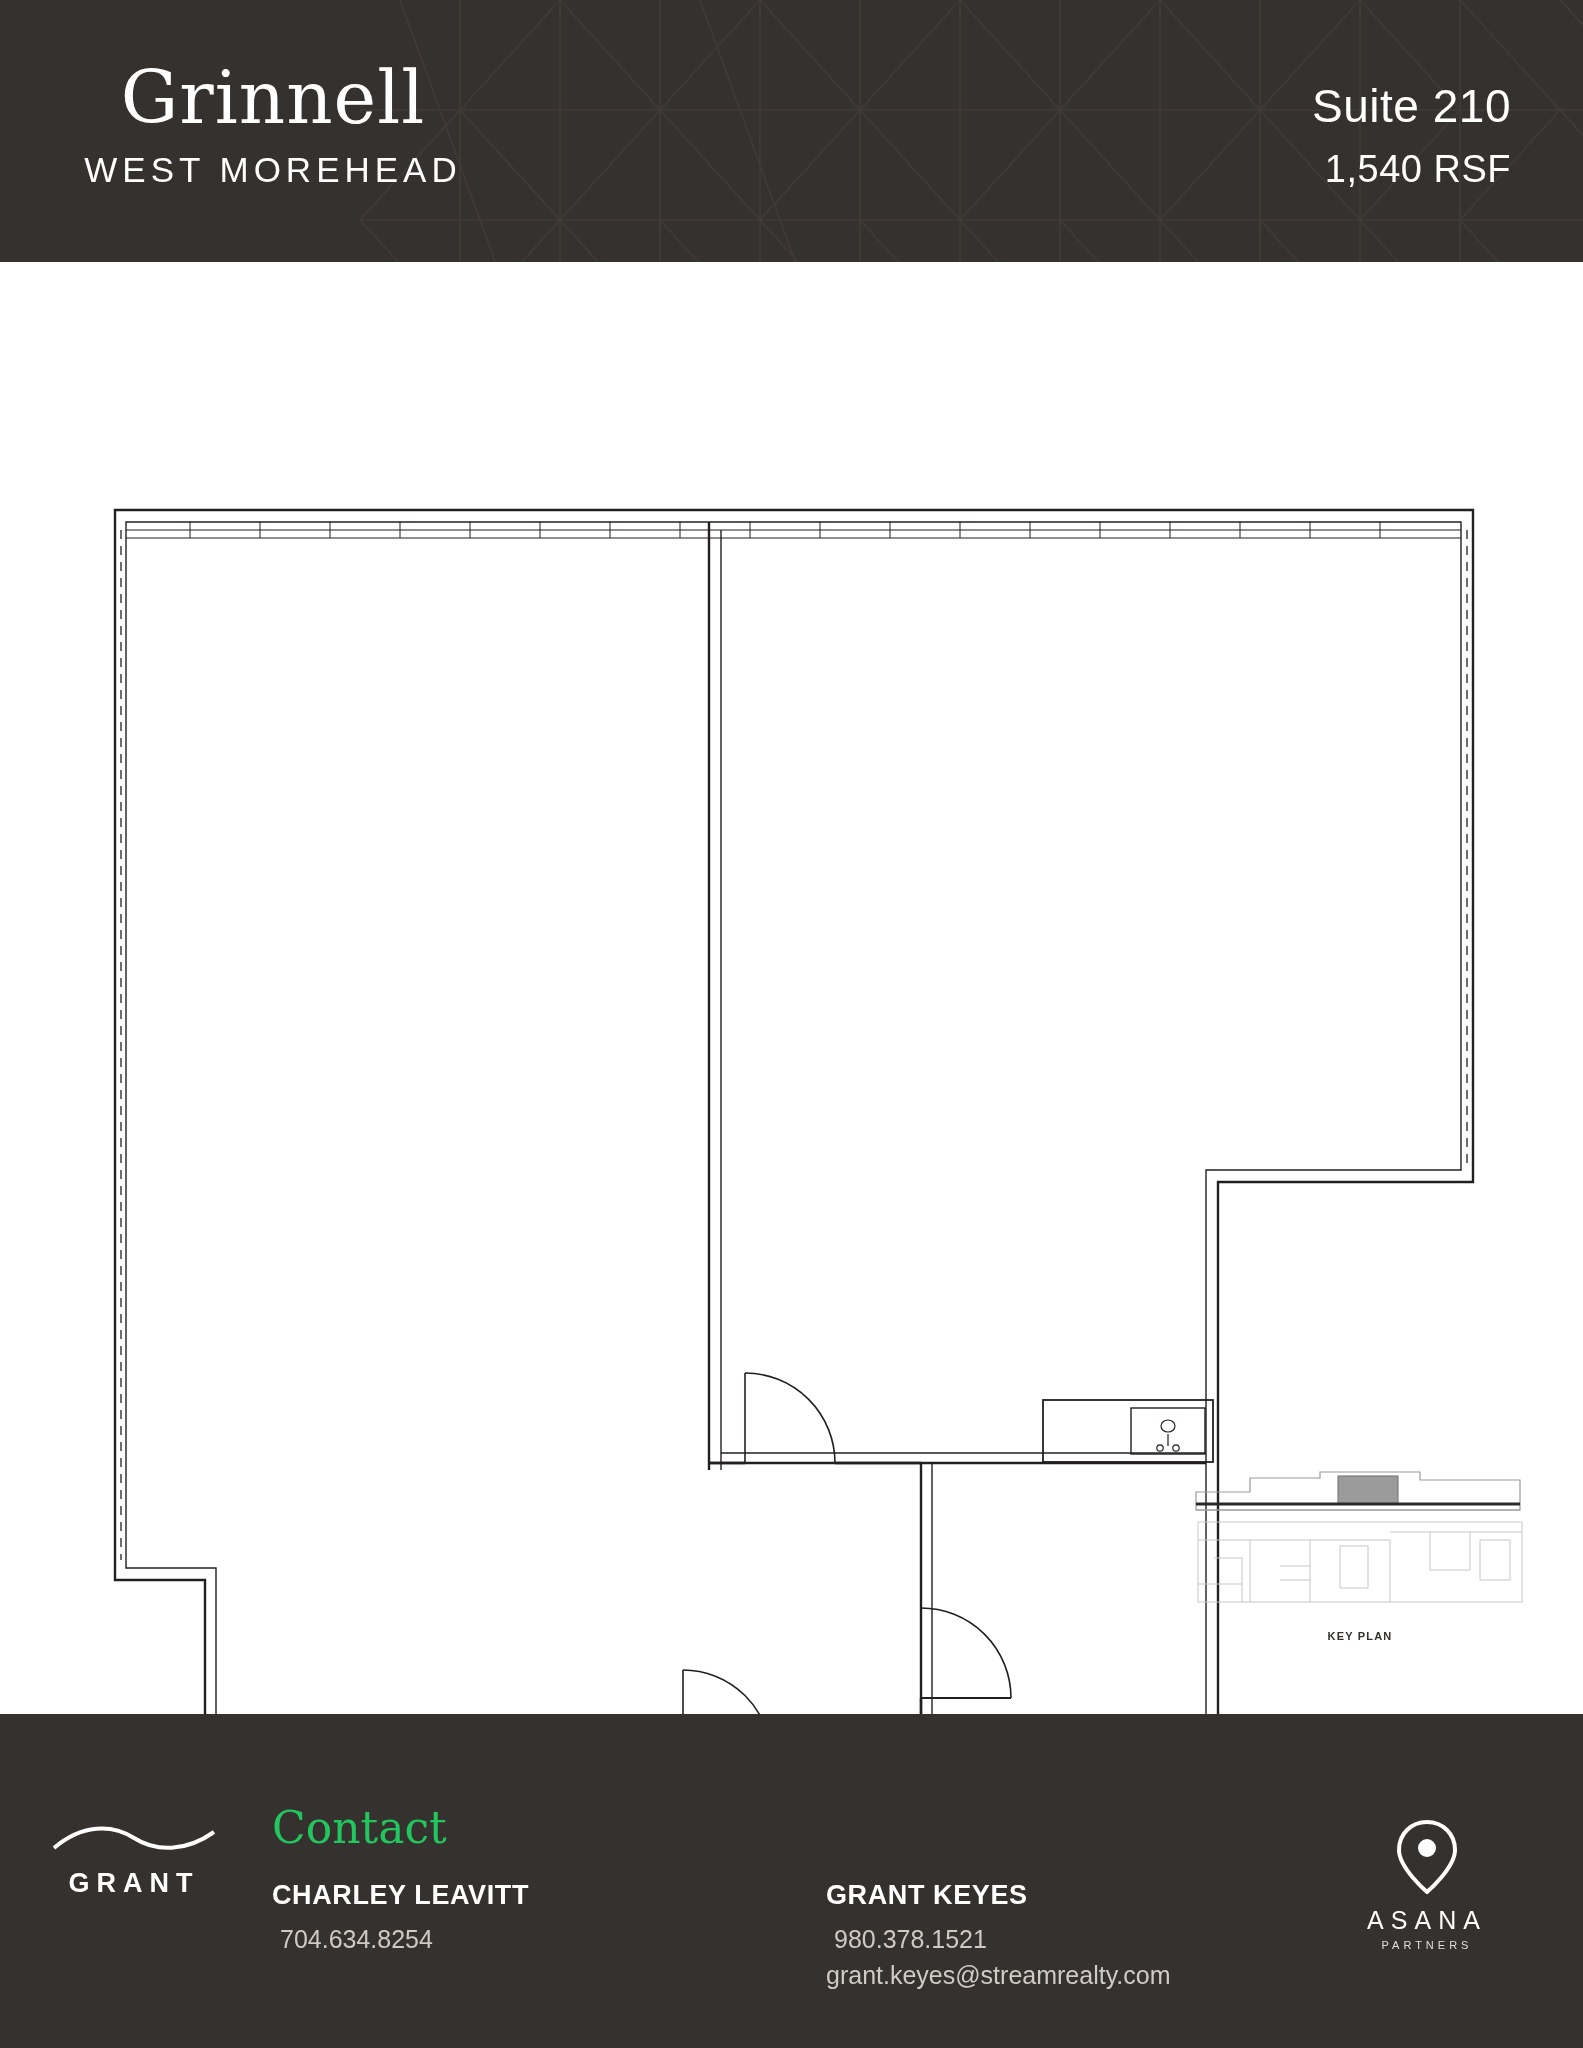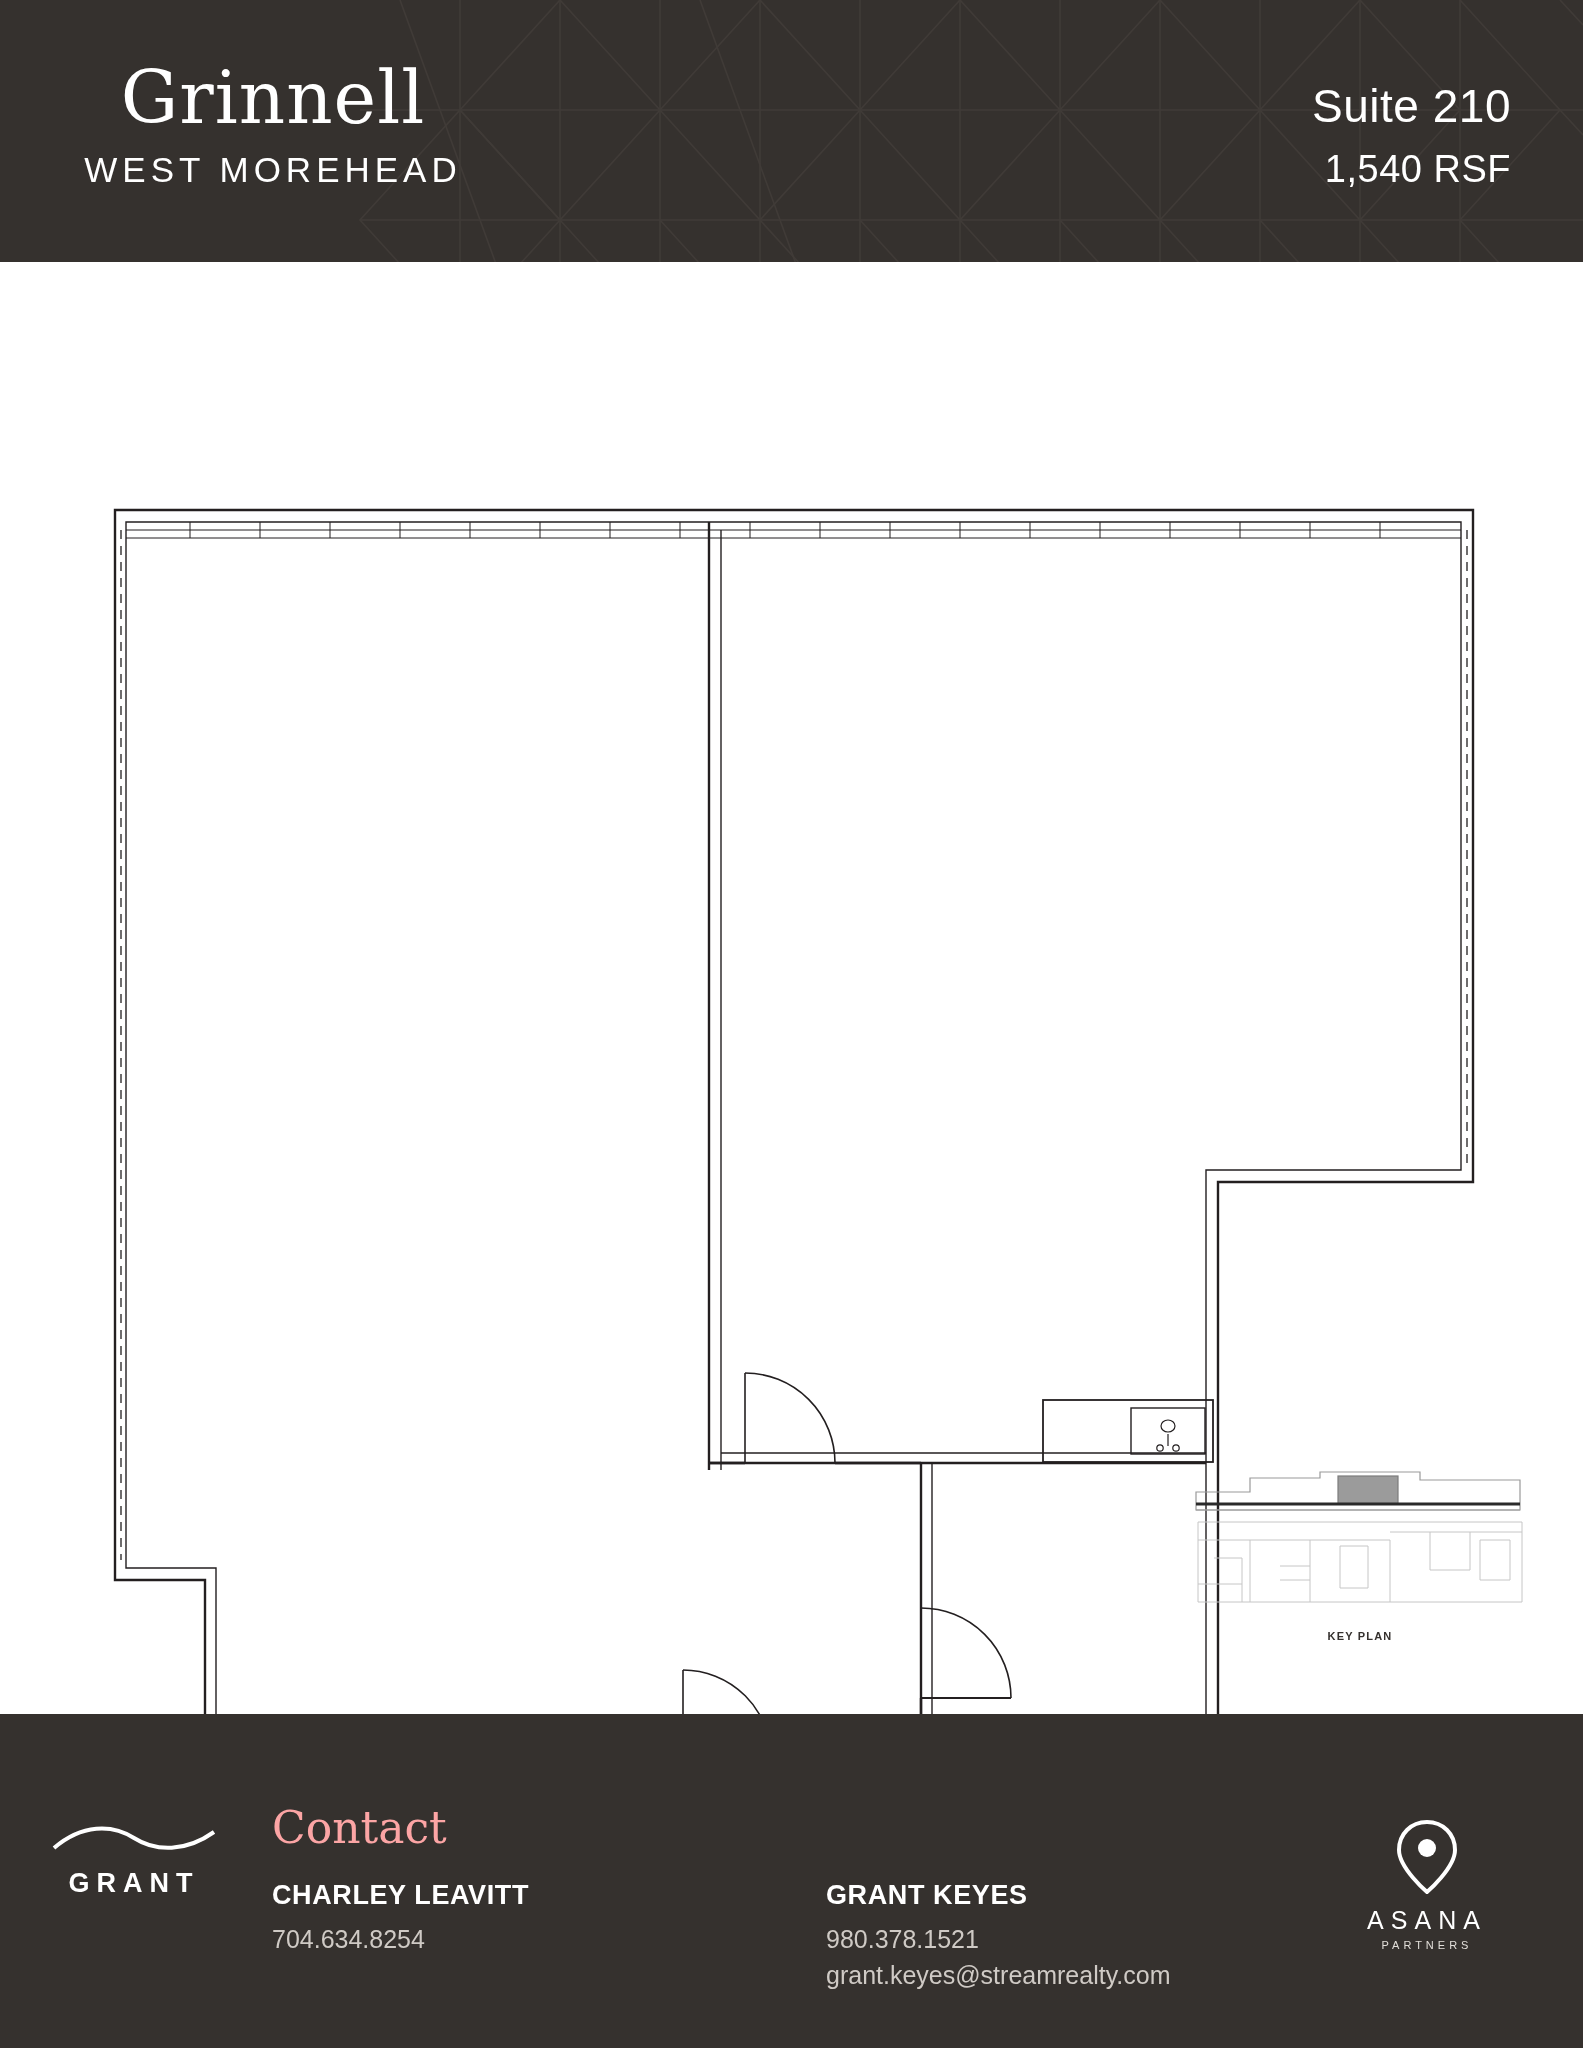--- a/index.html
+++ b/index.html
@@ -143,39 +143,40 @@
     letter-spacing: 7px;
     font-weight: bold;
     margin-top: 4px;
   }
   .contact-title {
     position: absolute;
     left: 272px;
     top: 88px;
     font-family: "DejaVu Serif", serif;
     font-size: 44px;
-    color: #fca5a5;
+    color: #22c55e;
   }
   .contact-col {
     position: absolute;
     top: 166px;
     color: #ffffff;
   }
   .contact-col.c1 { left: 272px; }
   .contact-col.c2 { left: 826px; }
   .contact-name {
     font-size: 27px;
     font-weight: bold;
     letter-spacing: 0.6px;
     margin-bottom: 10px;
   }
   .contact-phone {
     font-size: 25px;
     color: #cfcac5;
     line-height: 1.45;
+    margin-left: 8px;
   }
   .contact-email {
     font-size: 25px;
     color: #cfcac5;
     line-height: 1.45;
   }
   .asana {
     position: absolute;
     right: 56px;
     top: 106px;

